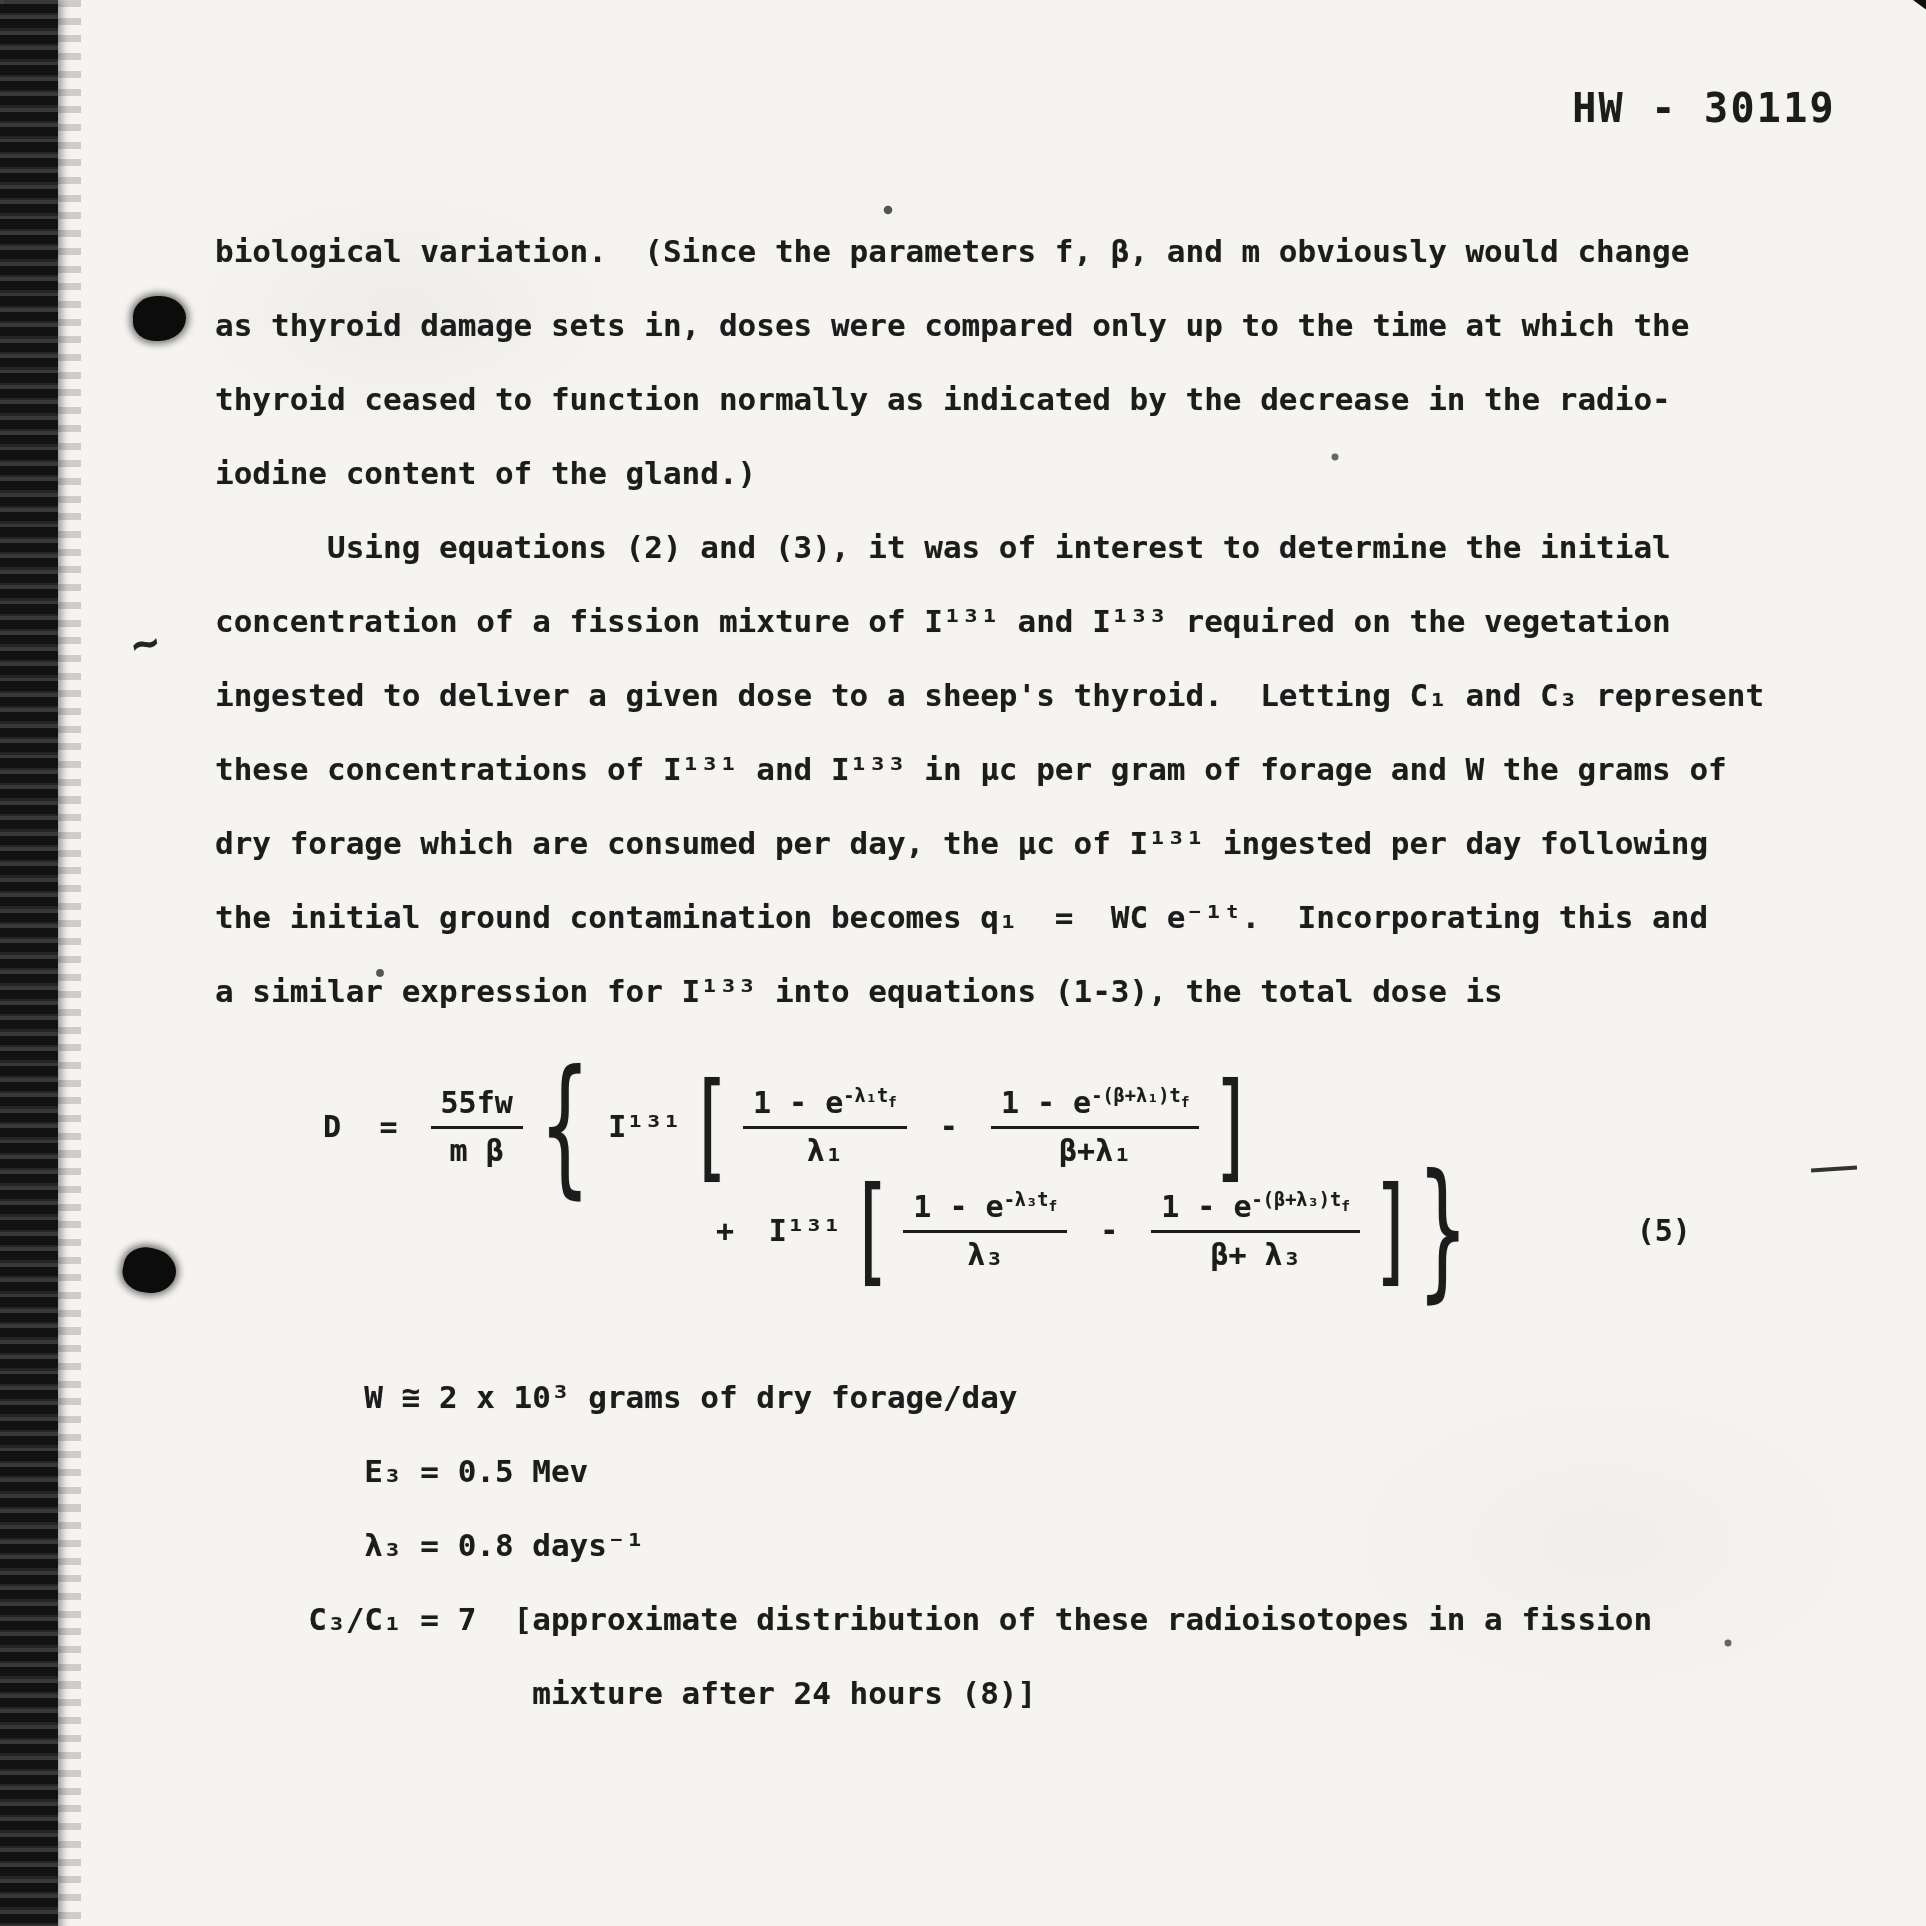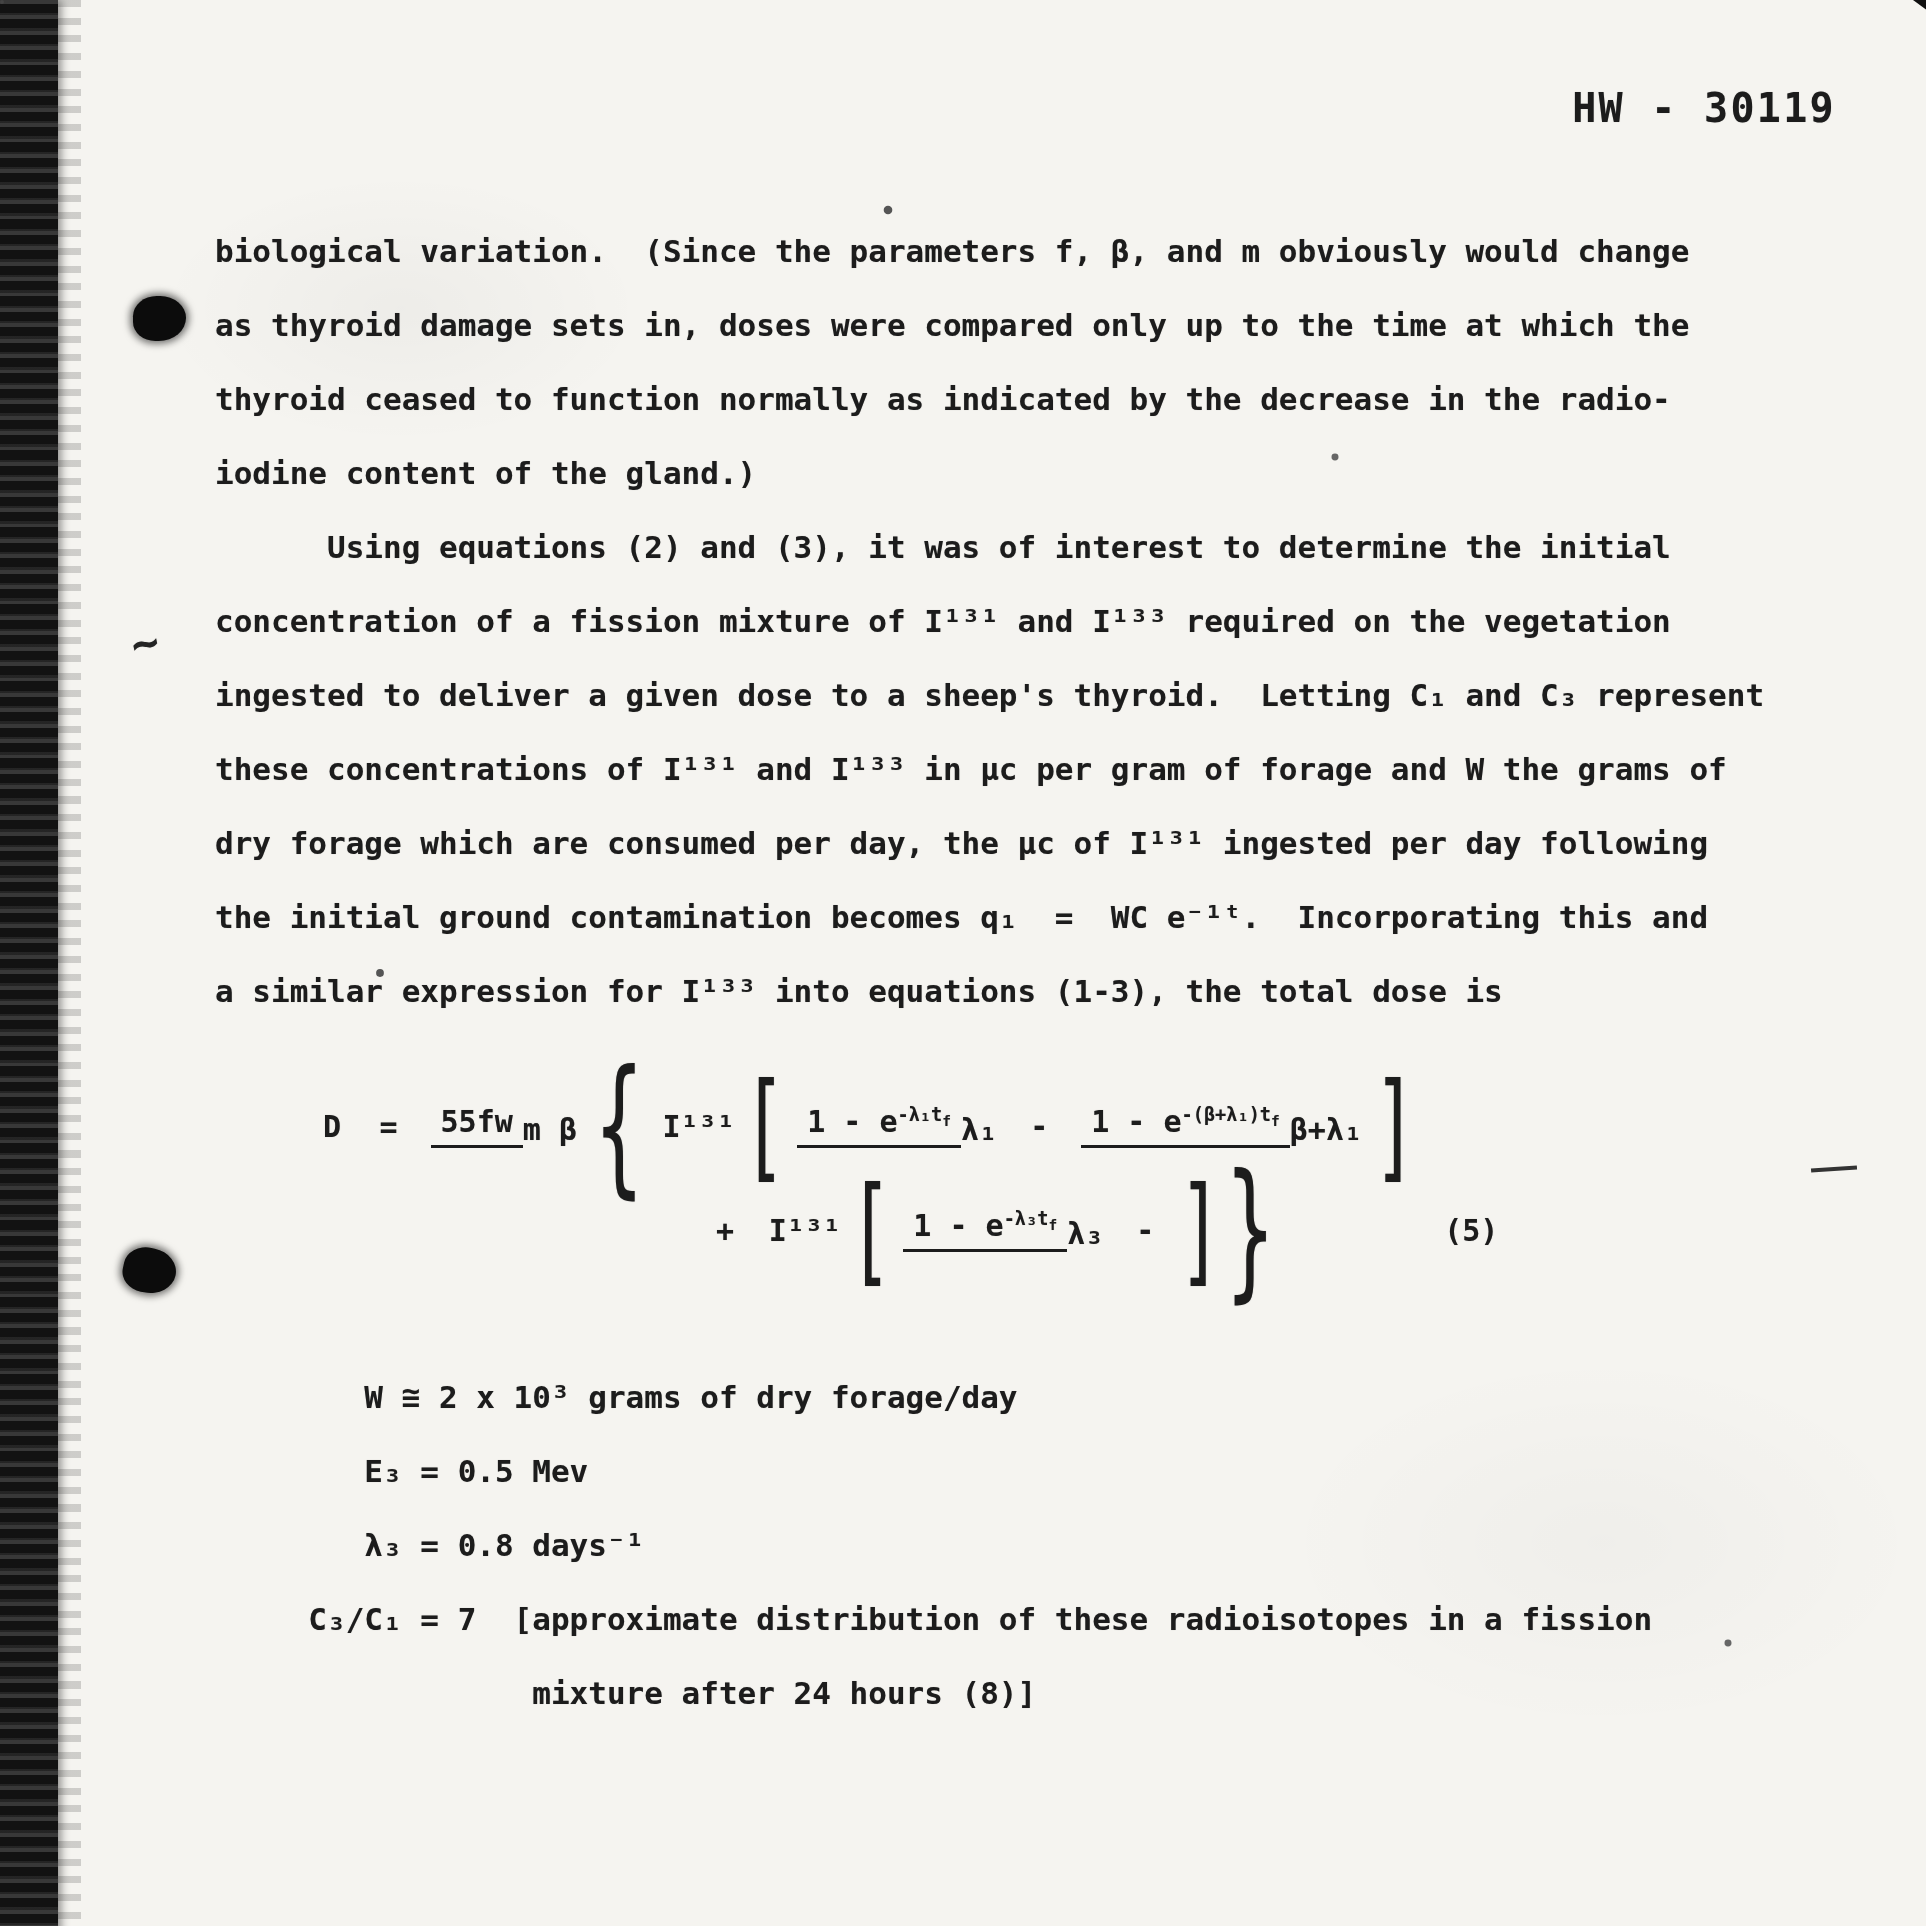--- a/index.html
+++ b/index.html
@@ -69,21 +69,21 @@
   }
   .para{white-space:pre;}
 
   
   .equation{margin:58px 0 89px 108px;font-size:30px;}
   .eq-row{display:flex;align-items:center;line-height:1.1;}
   .eq-row2{margin-left:370px;margin-top:23px;}
   .eq-op{margin:0 23px;}
   .eq-lhs{margin-right:15.4px;}
   .factor{margin:0 11.6px;}
-  .frac{display:inline-flex;flex-direction:row;align-items:center;margin:0 10px;}
+  .frac{display:inline-flex;flex-direction:column;align-items:center;margin:0 10px;}
   .frac .num{padding:0 10px 6.2px;border-bottom:3.5px solid var(--ink);white-space:nowrap;}
   .frac .den{padding-top:5px;white-space:nowrap;}
   sup{font-size:.62em;vertical-align:super;}
   sup .expsub{font-size:.78em;vertical-align:sub;}
   .big{
     font-family:"DejaVu Sans",sans-serif;font-weight:400;display:inline-block;
     font-size:81px;line-height:1;transform:scaleY(1.85);margin:0 6.2px;
   }
   .big.bkt{transform:scaleY(1.6);font-size:73px;}
   .eq-label{margin-left:162px;}
@@ -146,20 +146,24 @@
 
       <div class="eq-row eq-row2">
         <span class="eq-op">+</span>
         <span class="factor">I¹³¹</span>
         <span class="big bkt">[</span>
         <span class="frac">
           <span class="num"><span>1 - e</span><sup><span>-λ₃t</span><sub class="expsub">f</sub></sup></span>
           <span class="den">λ₃</span>
         </span>
         <span class="eq-op">-</span>
+        <span class="frac">
+          <span class="num"><span>1 - e</span><sup><span>-(β+λ₃)t</span><sub class="expsub">f</sub></sup></span>
+          <span class="den">β+ λ₃</span>
+        </span>
         <span class="big bkt">]</span>
         <span class="big">}</span>
         <span class="eq-label">(5)</span>
       </div>
     </div>
 
     <div class="para">        W ≅ 2 x 10³ grams of dry forage/day
         E₃ = 0.5 Mev
         λ₃ = 0.8 days⁻¹
      C₃/C₁ = 7  [approximate distribution of these radioisotopes in a fission

